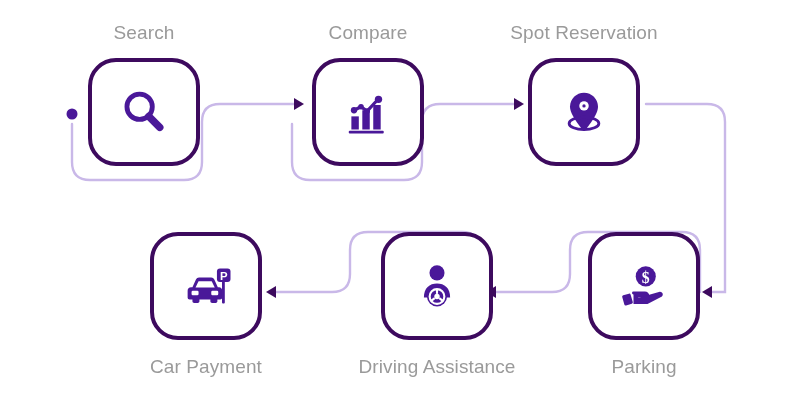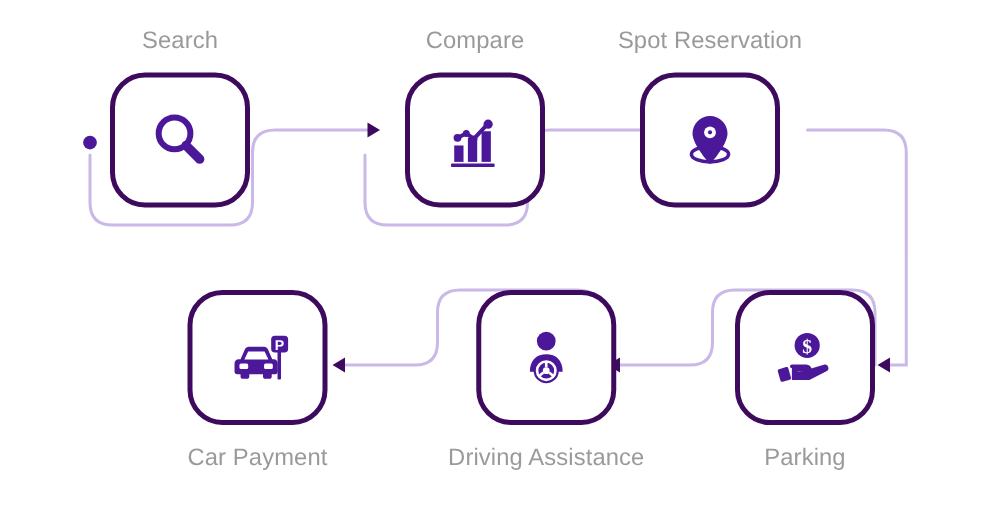--- a/index.html
+++ b/index.html
@@ -95,40 +95,40 @@
   <div class="node" style="left:88px; top:58px;">
     <div class="node-label label-above">Search</div>
     <div class="node-box">
       <svg class="node-icon" viewBox="0 0 64 64">
         <circle cx="27" cy="26" r="14.5" fill="none" stroke="#4a1899" stroke-width="5.5"></circle>
         <line x1="37.5" y1="37" x2="50" y2="49.5" stroke="#4a1899" stroke-width="8.5" stroke-linecap="round"></line>
       </svg>
     </div>
   </div>
 
-  <div class="node" style="left:324px; top:58px;">
+  <div class="node" style="left:312px; top:58px;">
     <div class="node-label label-above">Compare</div>
     <div class="node-box">
       <svg class="node-icon" viewBox="0 0 64 64">
         <g fill="#4a1899">
           <rect x="13" y="37" width="8.5" height="15"></rect>
           <rect x="25.5" y="30" width="8.5" height="22"></rect>
           <rect x="38" y="24" width="8.5" height="28"></rect>
           <rect x="10" y="53.5" width="40" height="3.2" rx="1.2"></rect>
         </g>
         <polyline points="16,30 24,26 31,31 43,18" fill="none" stroke="#4a1899" stroke-width="3.6" stroke-linecap="round" stroke-linejoin="round"></polyline>
         <circle cx="16" cy="30" r="3.6" fill="#4a1899"></circle>
         <circle cx="24" cy="26" r="3.2" fill="#4a1899"></circle>
         <circle cx="31" cy="31" r="3.2" fill="#4a1899"></circle>
         <circle cx="44" cy="17.5" r="4.2" fill="#4a1899"></circle>
       </svg>
     </div>
   </div>
 
-  <div class="node" style="left:512px; top:58px;">
+  <div class="node" style="left:528px; top:58px;">
     <div class="node-label label-above">Spot Reservation</div>
     <div class="node-box">
       <svg class="node-icon" viewBox="0 0 64 64">
         <path d="M32 10 C23.2 10 16 17.2 16 26 C16 36.5 32 54 32 54 C32 54 48 36.5 48 26 C48 17.2 40.8 10 32 10 Z" fill="#4a1899"></path>
         <circle cx="32" cy="25" r="5.4" fill="#ffffff"></circle>
         <circle cx="32" cy="25" r="1.9" fill="#4a1899"></circle>
         <ellipse cx="32" cy="45" rx="17" ry="7" fill="none" stroke="#4a1899" stroke-width="3.2"></ellipse>
       </svg>
     </div>
   </div>

